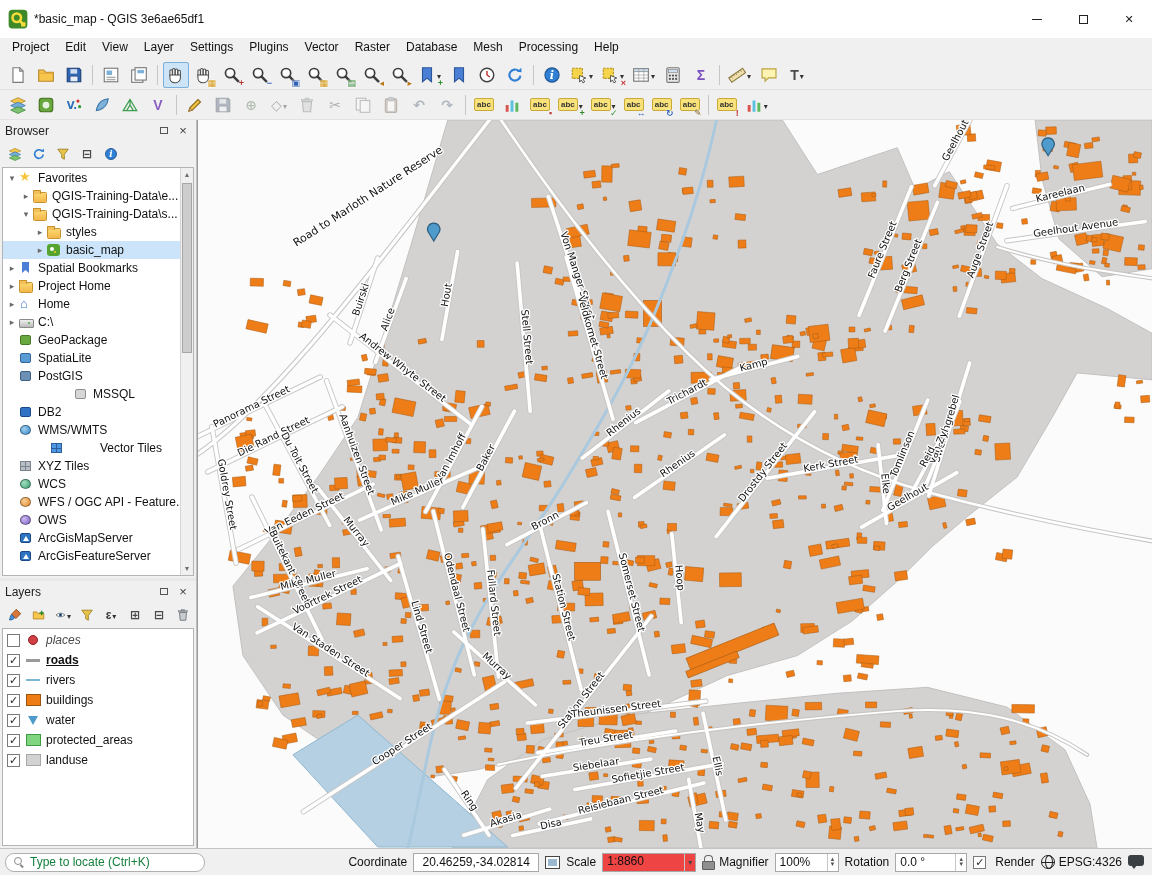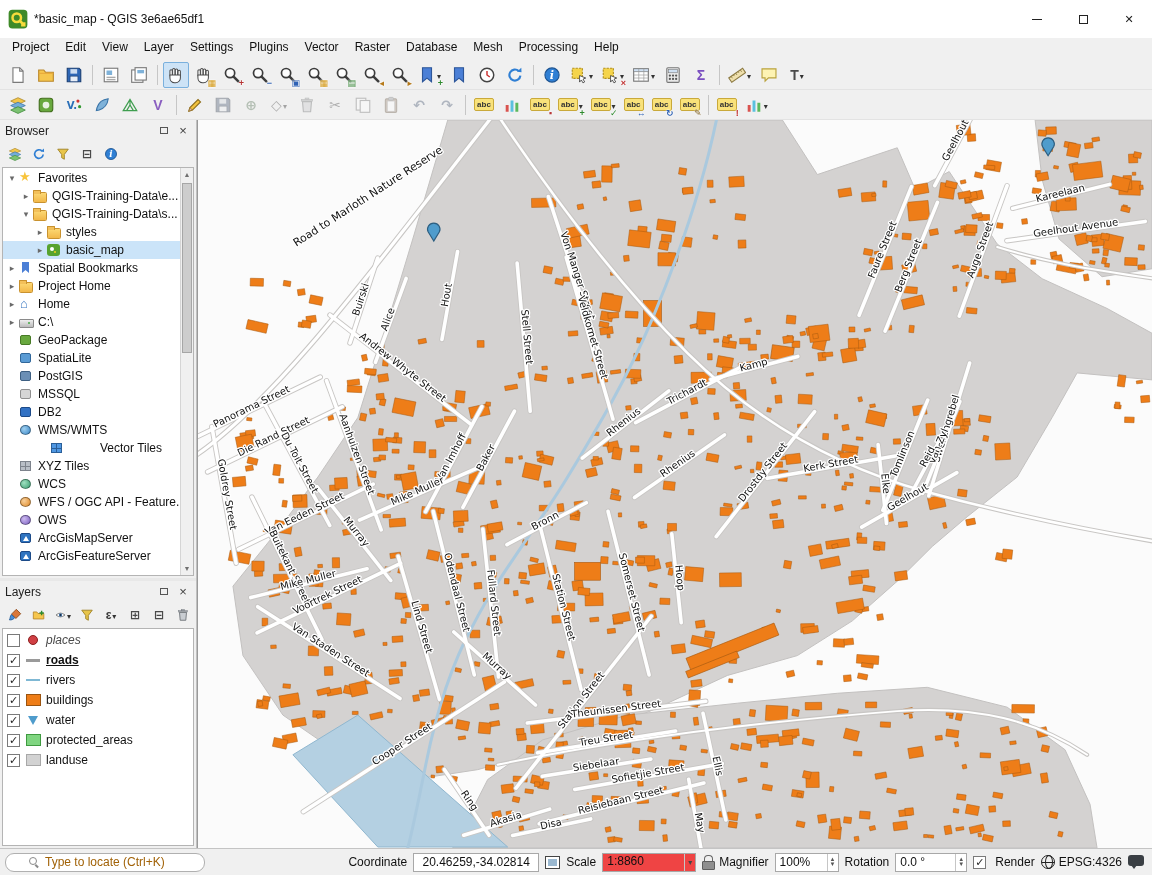--- a/index.html
+++ b/index.html
@@ -98,21 +98,21 @@
 .li-fill-gray::before{content:"";width:13px;height:10px;background:#d2d2d2;border:1px solid #a8a8a8}
 .layer-row.muted .layer-label{font-style:italic;color:#4a4a4a}
 .layer-row.active-layer .layer-label{font-weight:bold;text-decoration:underline}
 
 
 .map-area{flex:1;position:relative;overflow:hidden;background:#fbfbfb;border-left:1px solid #9a9a9a}
 .map-area svg{display:block;width:100%;height:100%}
 
 
 .statusbar{height:27px;flex:none;display:flex;align-items:center;gap:6px;padding:0 8px 0 5px;background:#f0f0f0;border-top:1px solid #c4c4c4;font-size:12px}
-.locate{width:200px;height:19px;border:1px solid #b0b0b0;border-radius:9px;background:#fff;display:flex;align-items:center;padding:0 22px;gap:5px;color:#a16207;flex:none}
+.locate{width:200px;height:19px;border:1px solid #b0b0b0;border-radius:9px;background:#fff;display:flex;align-items:center;padding:0 7px;gap:5px;color:#15803d;flex:none}
 .mini-mag{position:relative;width:12px;height:12px;flex:none}
 .mini-mag::before{content:"";position:absolute;left:1px;top:1px;width:6px;height:6px;border:1.5px solid #8a8a8a;border-radius:50%}
 .mini-mag::after{content:"";position:absolute;left:8px;top:8px;width:4px;height:1.5px;background:#8a8a8a;transform:rotate(45deg);transform-origin:0 0}
 .sb-spacer{flex:1}
 .sb-label{color:#111;flex:none}
 .sb-input{height:19px;border:1px solid #a8a8a8;background:#fff;display:flex;align-items:center;justify-content:center;padding:0 5px;flex:none;width:126px}
 .sb-combo{height:19px;border:1px solid #a8a8a8;background:#ef4444;display:flex;align-items:flex-start;flex:none;width:94px}
 .sb-combo .val{flex:1;padding:0 4px}
 .combo-arrow{border-left:1px solid #c6c6c6;align-self:stretch;display:flex;align-items:center;padding:0 3px}
 .combo-arrow::before{content:"▾";font-size:8px;color:#444}
@@ -684,21 +684,21 @@
               <div class="tree-row" style="padding-left: 3px;">
                 <span class="expander"></span>
                 <span class="tree-icon ti-spatialite"></span>
                 <span class="tree-label">SpatiaLite</span>
               </div>
               <div class="tree-row" style="padding-left: 3px;">
                 <span class="expander"></span>
                 <span class="tree-icon ti-postgis"></span>
                 <span class="tree-label">PostGIS</span>
               </div>
-              <div class="tree-row" style="padding-left: 3px;">
+              <div class="tree-row" style="padding-left: 10px; margin-left: 48px;">
                 <span class="expander"></span>
                 <span class="tree-icon ti-mssql"></span>
                 <span class="tree-label">MSSQL</span>
               </div>
               <div class="tree-row" style="padding-left: 3px;">
                 <span class="expander"></span>
                 <span class="tree-icon ti-db2"></span>
                 <span class="tree-label">DB2</span>
               </div>
               <div class="tree-row" style="padding-left: 3px;">

